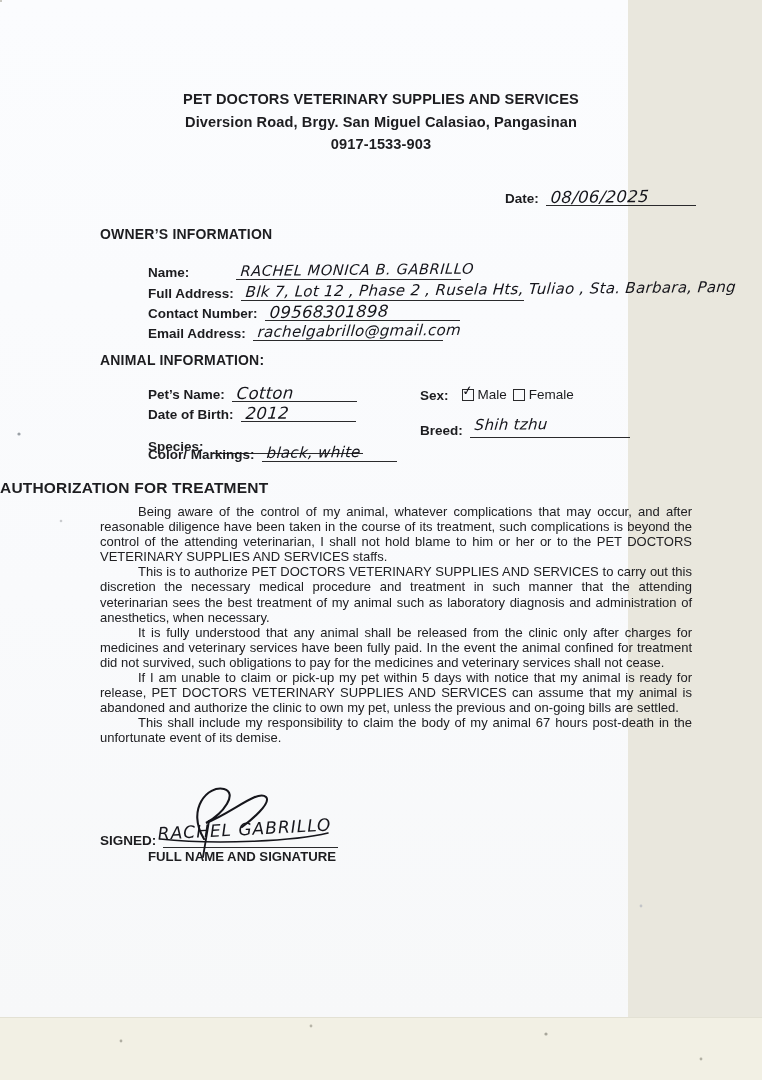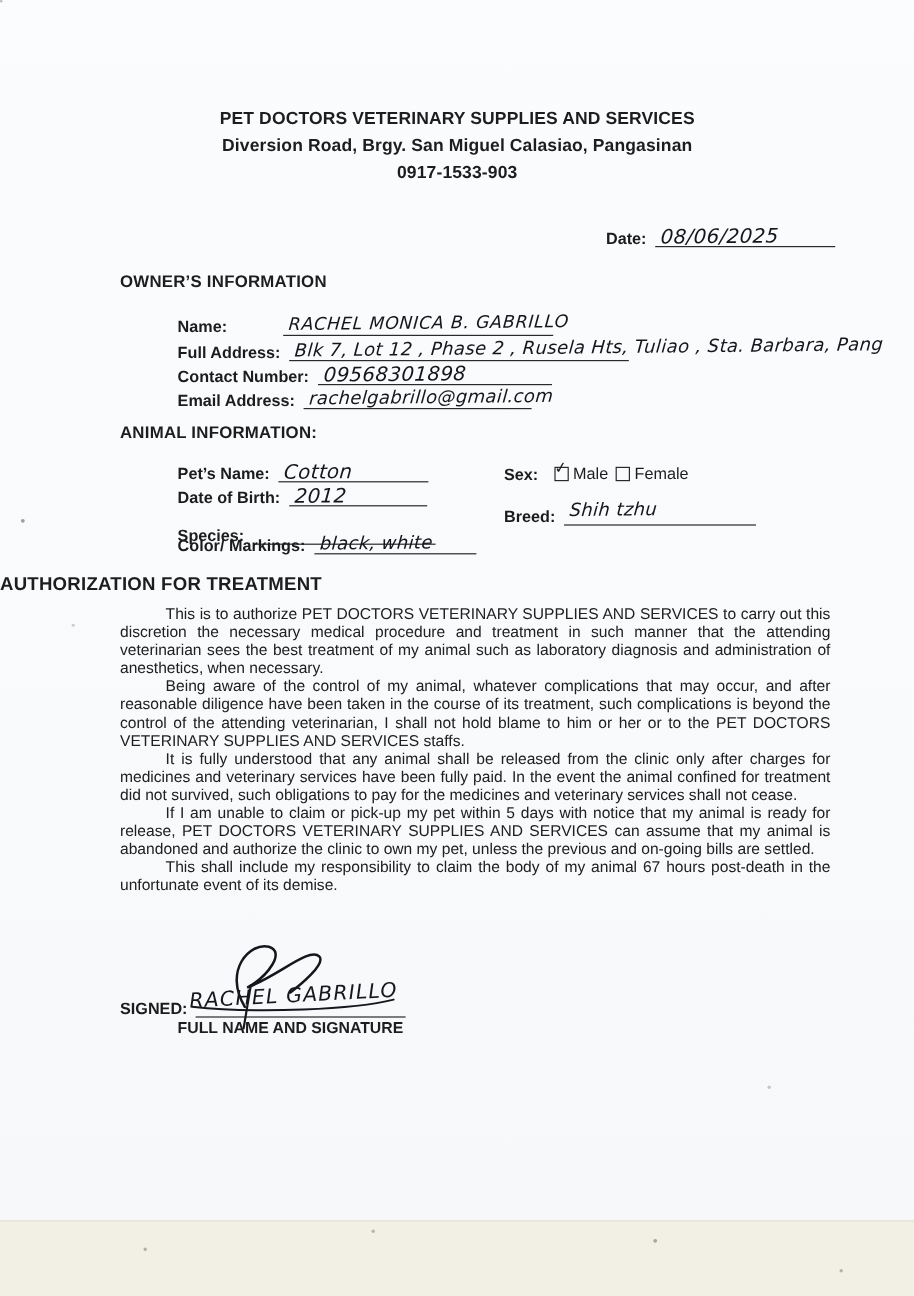--- a/index.html
+++ b/index.html
@@ -3,21 +3,21 @@
 <meta charset="utf-8">
 <title>Scanned Authorization Form</title>
 <style>
   html,body{margin:0;padding:0;}
   body{
     width:762px;height:1080px;overflow:hidden;
     font-family:"Liberation Sans",sans-serif;
     background:#e9e7dd;
   }
   .page{
-    position:relative;width:762px;height:1080px;
+    position:relative;width:628px;height:1080px;
     background:linear-gradient(180deg,#fbfcfe 0%,#f9fafc 55%,#f7f8f9 94%);
     color:#1d1d20;
     text-decoration:underline;
   }
   
   .scan-strip{
     position:absolute;left:0;top:1017px;width:762px;height:63px;
     background:#f2f0e4;border-top:1px solid #e3e1d4;
   }
   .speckles{position:absolute;left:0;top:0;width:2px;height:2px;background:#b9b7ac;border-radius:50%;
@@ -161,22 +161,22 @@
   <div class="field-row" style="left:148px;top:442px;">
     <span class="plabel">Color/ Markings:</span>
     <span class="wline" style="width:135px;">
       <span class="hand">black, white</span>
     </span>
   </div>
 
   <div class="auth-title">AUTHORIZATION FOR TREATMENT</div>
 
   <div class="body-text">
+    <p>Being aware of the control of my animal, whatever complications that may occur, and after reasonable diligence have been taken in the course of its treatment, such complications is beyond the control of the attending veterinarian, I shall not hold blame to him or her or to the PET DOCTORS VETERINARY SUPPLIES AND SERVICES staffs.</p>
     <p>This is to authorize PET DOCTORS VETERINARY SUPPLIES AND SERVICES to carry out this discretion the necessary medical procedure and treatment in such manner that the attending veterinarian sees the best treatment of my animal such as laboratory diagnosis and administration of anesthetics, when necessary.</p>
-    <p>Being aware of the control of my animal, whatever complications that may occur, and after reasonable diligence have been taken in the course of its treatment, such complications is beyond the control of the attending veterinarian, I shall not hold blame to him or her or to the PET DOCTORS VETERINARY SUPPLIES AND SERVICES staffs.</p>
     <p>It is fully understood that any animal shall be released from the clinic only after charges for medicines and veterinary services have been fully paid. In the event the animal confined for treatment did not survived, such obligations to pay for the medicines and veterinary services shall not cease.</p>
     <p>If I am unable to claim or pick-up my pet within 5 days with notice that my animal is ready for release, PET DOCTORS VETERINARY SUPPLIES AND SERVICES can assume that my animal is abandoned and authorize the clinic to own my pet, unless the previous and on-going bills are settled.</p>
     <p>This shall include my responsibility to claim the body of my animal 67 hours post-death in the unfortunate event of its demise.</p>
   </div>
 
   <div class="field-row" style="left:100px;top:828px;">
     <span class="plabel">SIGNED:</span>
     <span class="wline" style="width:175px;"></span>
   </div>
 

